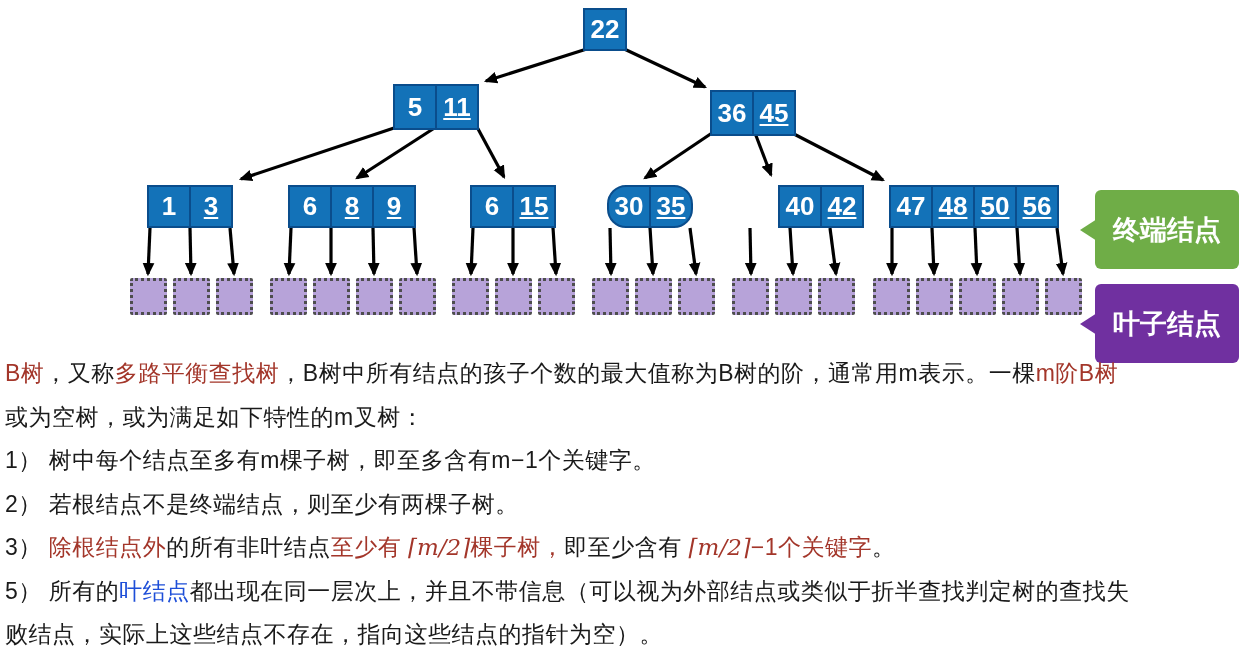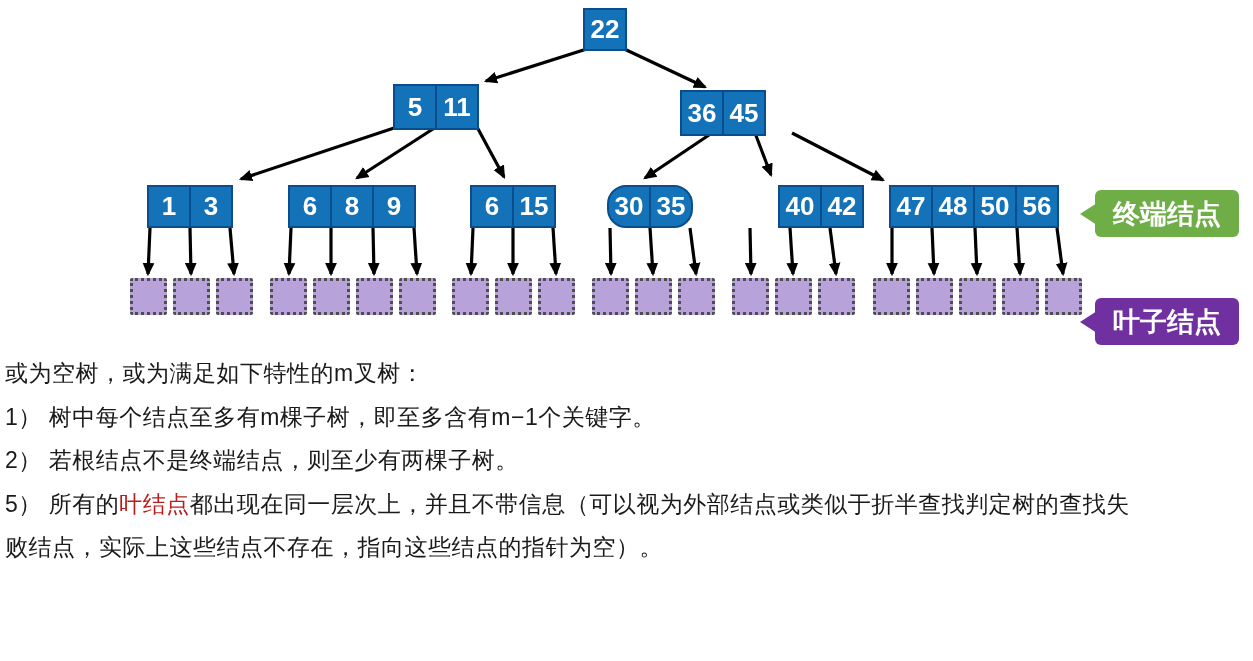--- a/index.html
+++ b/index.html
@@ -13,48 +13,48 @@
   .node{
     position:absolute;display:flex;
     border:2px solid #0a4d8c;background:#1372b8;
     box-sizing:border-box;
   }
   .cell{
     width:40px;height:39px;display:flex;align-items:center;justify-content:center;
     color:#ffffff;font-weight:bold;font-size:26px;
     font-family:"Liberation Sans",sans-serif;
   }
-  .cell + .cell{border-left:2.5px solid #0a4d8c;}
+  .cell + .cell{border-left:2.5px solid #0a4d8c;text-decoration:underline;}
   .lvl2 .cell{height:42px;}
   .leaf-group{position:absolute;top:278px;display:flex;gap:6px;}
   .leaf-sq{
     width:37px;height:37px;background:#b7a3d9;
     border:3px dotted #4d4d4d;box-sizing:border-box;border-radius:2px;
   }
   .tag{
     position:absolute;height:47px;display:flex;align-items:center;
-    padding:0 18px;border-radius:6px;color:#ffffff;
+    padding:16px 18px;border-radius:6px;color:#ffffff;
     font-size:27px;font-weight:bold;white-space:nowrap;
   }
   .tag:before{
     content:"";position:absolute;left:-15px;top:50%;transform:translateY(-50%);
     border-top:11px solid transparent;border-bottom:11px solid transparent;
     border-right:17px solid;
   }
   .tag.green{background:#6fad47;}
   .tag.green:before{border-right-color:#6fad47;}
   .tag.purple{background:#7030a0;}
   .tag.purple:before{border-right-color:#7030a0;}
   .para{
     position:absolute;left:5px;top:352px;width:1246px;
     font-size:23px;line-height:43.5px;color:#1a1a1a;
     letter-spacing:0.5px;
   }
   .red{color:#a3362a;}
-  .purple-txt{color:#b91c1c;}
+  .purple-txt{color:#1d4ed8;}
   .math{font-family:"DejaVu Serif","Liberation Serif",serif;font-style:italic;letter-spacing:0;}
 </style>
 </head>
 <body>
 
 <div class="diagram">
 
   <svg class="edges" width="1253" height="350">
     <defs>
       <marker id="ah" viewBox="0 0 10 10" refX="7.5" refY="5" markerWidth="4.6" markerHeight="4.6" orient="auto" markerUnits="strokeWidth">
@@ -104,21 +104,21 @@
   </svg>
 
   <div class="node" style="left:583px;top:8px;">
     <div class="cell">22</div>
   </div>
 
   <div class="node lvl2" style="left:393px;top:84px;">
     <div class="cell">5</div>
     <div class="cell">11</div>
   </div>
-  <div class="node lvl2" style="left:680px;top:90px;">
+  <div class="node lvl2" style="left:710px;top:90px;">
     <div class="cell">36</div>
     <div class="cell">45</div>
   </div>
 
   <div class="node" style="left:147px;top:185px;">
     <div class="cell">1</div>
     <div class="cell">3</div>
   </div>
   <div class="node" style="left:288px;top:185px;">
     <div class="cell">6</div>
@@ -174,24 +174,26 @@
       <div class="leaf-sq"></div>
       <div class="leaf-sq"></div>
       <div class="leaf-sq"></div>
       <div class="leaf-sq"></div>
       <div class="leaf-sq"></div>
     </div>
 
   <div class="tag green" style="left:1095px;top:190px;">
     <span>终端结点</span>
   </div>
-  <div class="tag purple" style="left:1095px;top:284px;margin-top:14px;">
+  <div class="tag purple" style="left:1095px;top:284px;">
     <span>叶子结点</span>
   </div>
 </div>
 
 <div class="para">
+  <div><span class="red">B树</span><span>，又称</span><span class="red">多路平衡查找树</span><span>，B树中所有结点的孩子个数的最大值称为B树的阶，通常用m表示。一棵</span><span class="red">m阶B树</span></div>
   <div><span>或为空树，或为满足如下特性的m叉树：</span></div>
   <div><span>1） 树中每个结点至多有m棵子树，即至多含有m−1个关键字。</span></div>
   <div><span>2） 若根结点不是终端结点，则至少有两棵子树。</span></div>
+  <div><span>3） </span><span class="red">除根结点外</span><span>的所有非叶结点</span><span class="red">至少有 </span><span class="red math">⌈m/2⌉</span><span class="red">棵子树，</span><span>即至少含有 </span><span class="red math">⌈m/2⌉</span><span class="red">−1个关键字</span><span>。</span></div>
   <div><span>5） 所有的</span><span class="purple-txt">叶结点</span><span>都出现在同一层次上，并且不带信息（可以视为外部结点或类似于折半查找判定树的查找失</span></div>
   <div><span>败结点，实际上这些结点不存在，指向这些结点的指针为空）。</span></div>
 </div>
 
 </body></html>

